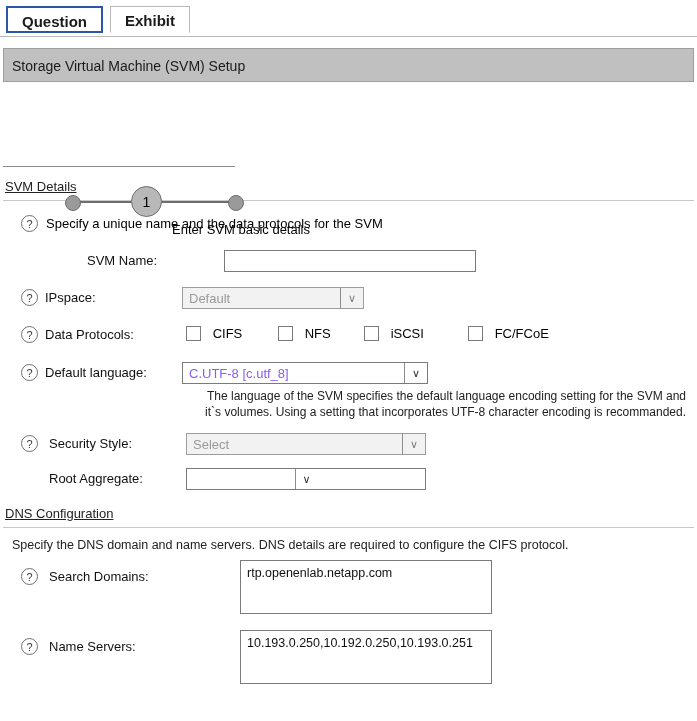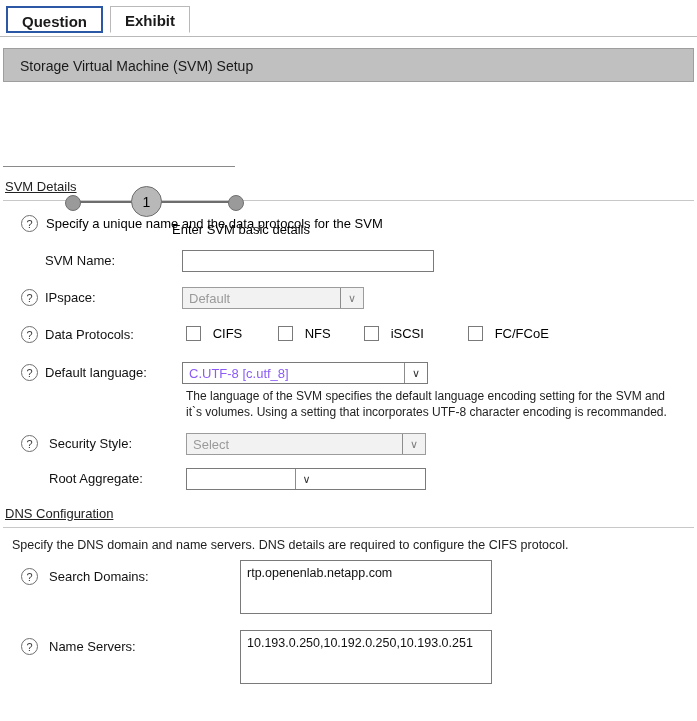--- a/index.html
+++ b/index.html
@@ -50,21 +50,21 @@
     z-index: 2;
   }
 
   
   .header-band {
     margin: 11px 3px 0 3px;
     height: 34px;
     line-height: 34px;
     background: #c0c0c0;
     border: 1px solid #9e9e9e;
-    padding-left: 16px;
+    padding-left: 8px;
     font-size: 14px;
     color: #1a1a1a;
     box-sizing: border-box;
   }
 
   
   .wizard {
     position: relative;
     height: 62px;
     margin-top: 12px;
@@ -299,21 +299,21 @@
 <div class="divider"></div>
 
 <div class="section-title">SVM Details</div>
 <div class="section-underline"></div>
 
 <div class="note-line">
   <span class="qmark">?</span>
   <span>Specify a unique name and the data protocols for the SVM</span>
 </div>
 
-<div class="row" style="margin-top:18px;">
+<div class="row" style="margin-top:18px;margin-left:42px;">
   <span class="lbl" style="left:45px;">SVM Name:</span>
   <input class="txt" style="left: 182px; top: 0px; width: 252px;" type="text" value="">
 </div>
 
 <div class="row" style="margin-top:13px;">
   <span class="q qmark">?</span>
   <span class="lbl" style="left:45px;">IPspace:</span>
   <div class="combo disabled" style="left:182px; top:0; width:182px;">
     <span class="val">Default</span>
     <span class="arrow">∨</span>
@@ -342,21 +342,21 @@
   </span>
 </div>
 
 <div class="row" style="margin-top:14px;">
   <span class="q qmark">?</span>
   <span class="lbl" style="left:45px;">Default language:</span>
   <div class="combo" style="left:182px; top:0; width:246px;">
     <span class="val">C.UTF-8 [c.utf_8]</span>
     <span class="arrow">∨</span>
   </div>
-  <div class="hint" style="top:26px;">
+  <div class="hint" style="top:26px;text-align:right;">
     <div>The language of the SVM specifies the default language encoding setting for the SVM and</div>
     <div>it`s volumes. Using a setting that incorporates UTF-8 character encoding is recommanded.</div>
   </div>
 </div>
 
 <div class="row" style="margin-top:47px;">
   <span class="q qmark">?</span>
   <span class="lbl" style="left:49px;">Security Style:</span>
   <div class="combo disabled" style="left:186px; top:0; width:240px;">
     <span class="val">Select</span>

